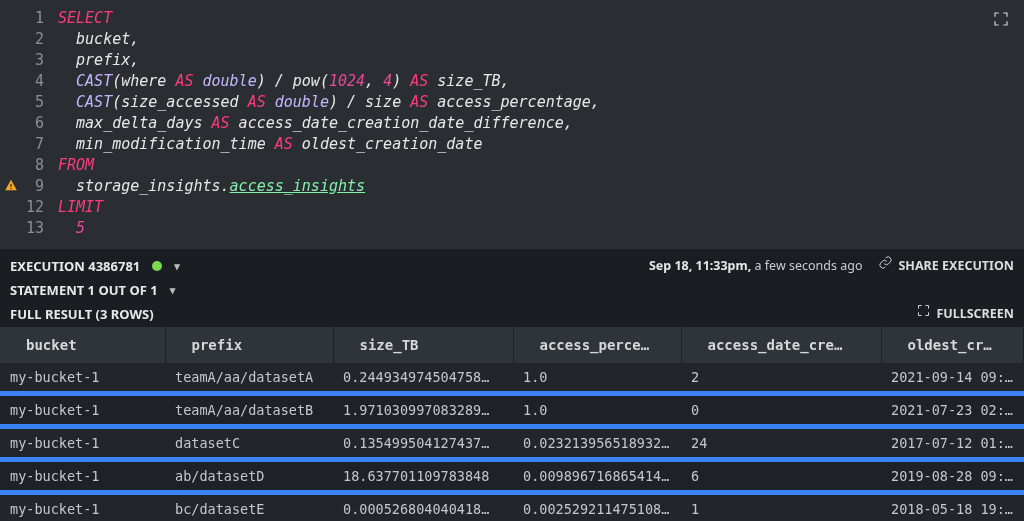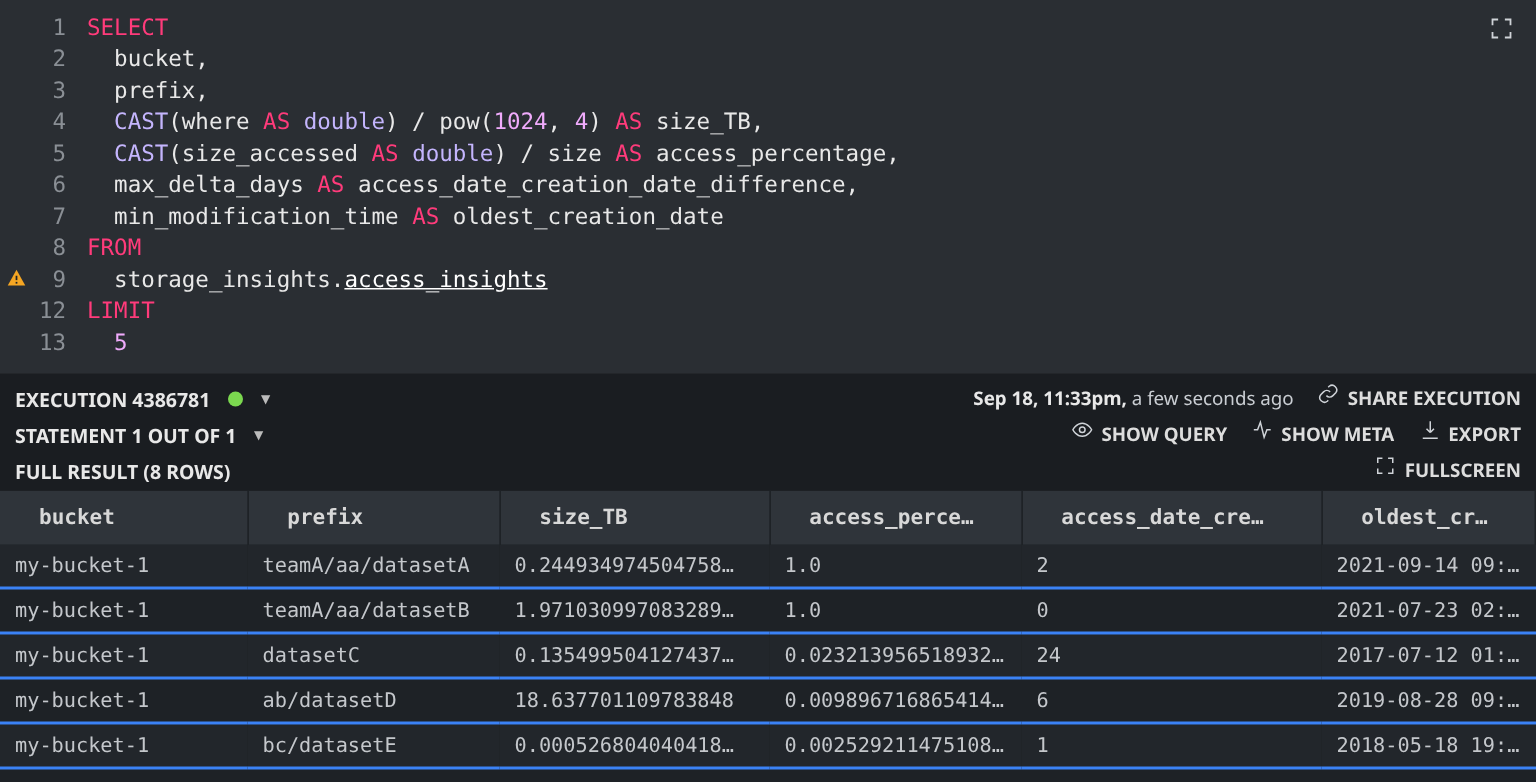--- a/index.html
+++ b/index.html
@@ -32,27 +32,28 @@
   }
   .warn-badge {
     position: absolute;
     left: 4px;
     top: 2px;
     width: 14px; height: 14px;
   }
   .code {
     flex: 1;
     color: #e8e8e8;
+    font-style: italic;
   }
   .kw-pink   { color: #ff3b7b; }
   .kw-blue   { color: #c4b5fd; }
   .kw-orange { color: #ffa94d; }
-  .num       { color: #f0abfc; }
+  .num       { color: #ec4899; }
   .str       { color: #c792ea; }
-  .ident-cyan{ color: #ffffff; text-decoration: underline; }
+  .ident-cyan{ color: #86efac; text-decoration: underline; }
   .expand-icon {
     position: absolute;
     top: 10px; right: 14px;
     width: 18px; height: 18px;
     cursor: pointer;
   }
   .section {
     background: #1a1d21;
     padding: 6px 10px 2px 10px;
     font-size: 13px;
@@ -80,21 +81,21 @@
     padding:10px 26px;
     border-right:1px solid #1e2226;
     overflow:hidden; text-overflow: ellipsis; white-space: nowrap;
   }
   tbody td {
     color:#c4c7cb;
     font-size:13.5px;
     font-family: ui-monospace, Menlo, Monaco, Consolas, monospace;
     padding:6px 10px;
     overflow:hidden; text-overflow: ellipsis; white-space: nowrap;
-    border-bottom:2px solid #3b82f6;
+    border-bottom:5px solid #3b82f6;
   }
   tbody tr:nth-child(odd){ background:#22262b; }
   tbody tr:nth-child(even){ background:#1e2226; }
   .svg-icon{fill:none;stroke:#cfd3d8;stroke-width:1.6;}
   .ts{font-weight:700;}
   .ts-light{font-weight:400;color:#c9cdd2;}
 </style>
 </head>
 <body>
 
@@ -140,45 +141,24 @@
           </svg>
         <span>SHARE EXECUTION</span>
       </span>
     </div>
   </div>
   <div class="row">
     <div class="row-left">
       <span>STATEMENT 1 OUT OF 1</span>
       <span class="chev">▾</span>
     </div>
-    <div class="row-right">
-      <span class="muted-link">
-        <svg width="15" height="15" viewBox="0 0 24 24" class="svg-icon">
-            <path d="M2 12s3.5-7 10-7 10 7 10 7-3.5 7-10 7S2 12 2 12z"></path>
-            <circle cx="12" cy="12" r="3"></circle>
-          </svg>
-        <span>SHOW QUERY</span>
-      </span>
-      <span class="muted-link">
-        <svg width="15" height="15" viewBox="0 0 24 24" class="svg-icon">
-            <path d="M3 12h4l3-8 4 16 3-8h4"></path>
-          </svg>
-        <span>SHOW META</span>
-      </span>
-      <span class="muted-link">
-        <svg width="15" height="15" viewBox="0 0 24 24" class="svg-icon">
-            <path d="M12 3v12m0 0l-4-4m4 4l4-4M4 21h16"></path>
-          </svg>
-        <span>EXPORT</span>
-      </span>
-    </div>
   </div>
   <div class="row">
     <div class="row-left">
-      <span>FULL RESULT (8 ROWS)</span>
+      <span>FULL RESULT (3 ROWS)</span>
     </div>
     <div class="row-right">
       <span class="muted-link">
         <svg width="15" height="15" viewBox="0 0 24 24" class="svg-icon">
             <path d="M4 9V4h5M20 15v5h-5M15 4h5v5M9 20H4v-5"></path>
           </svg>
         <span>FULLSCREEN</span>
       </span>
     </div>
   </div>

